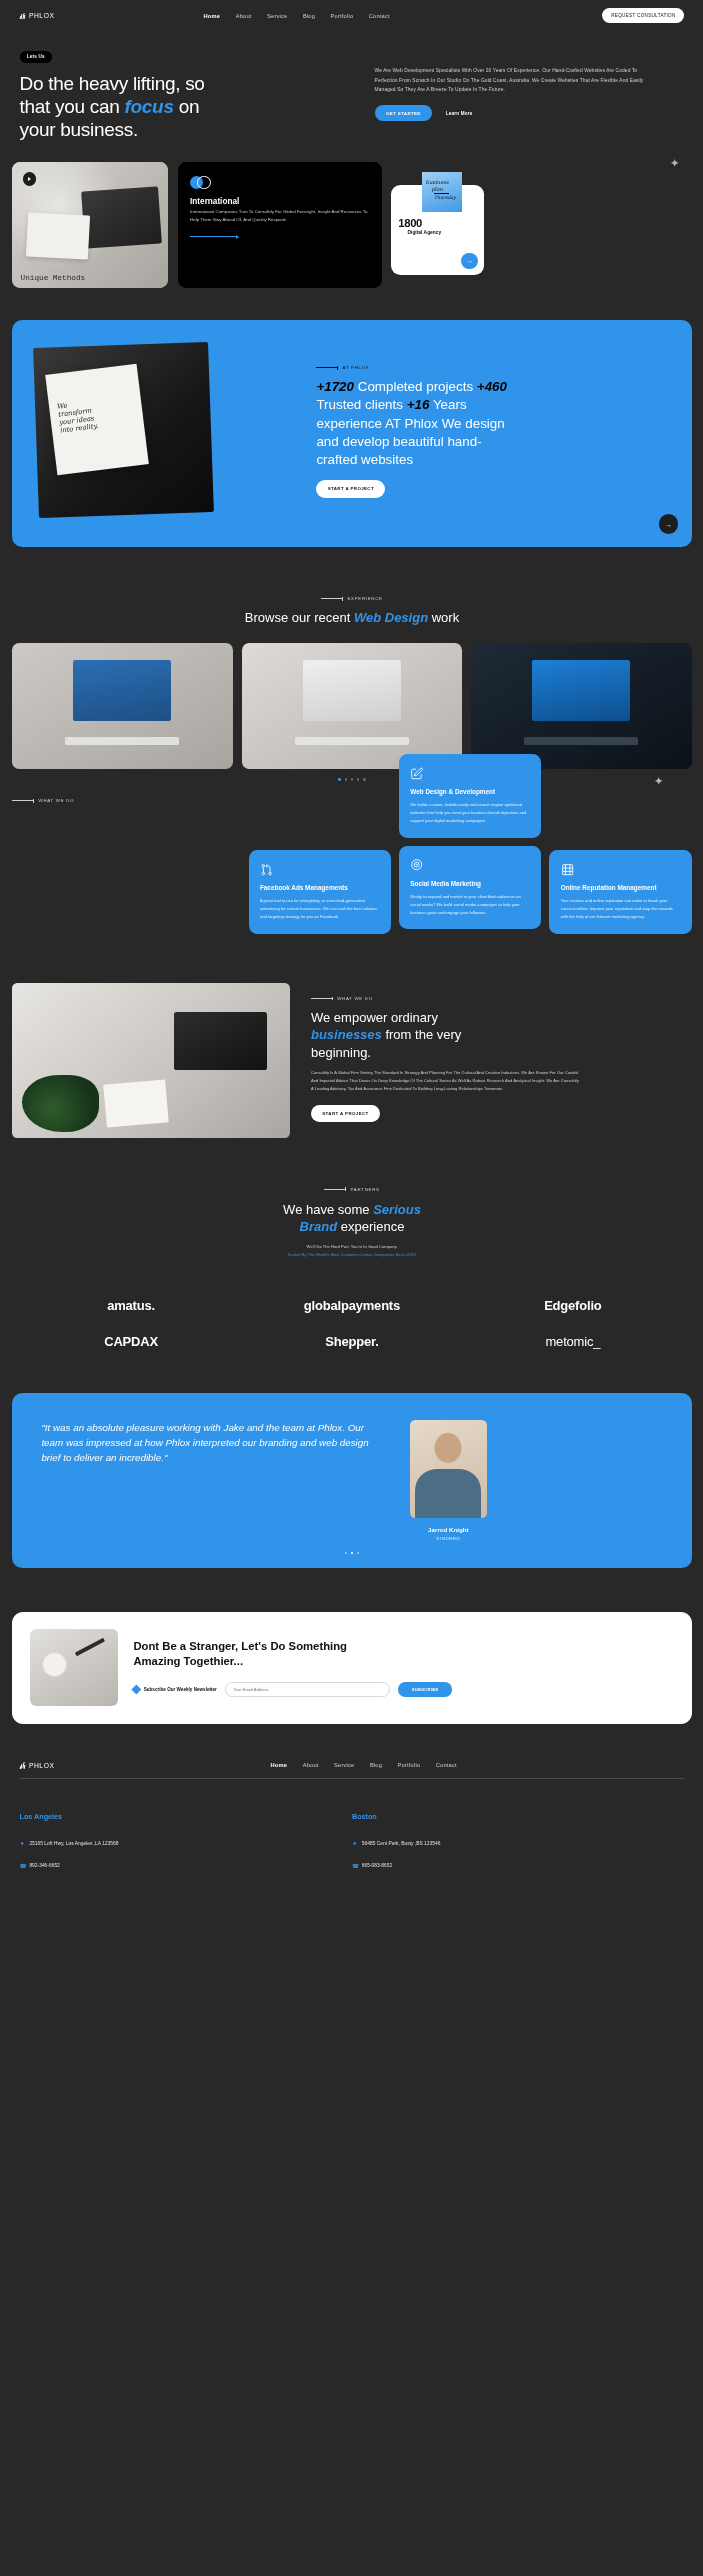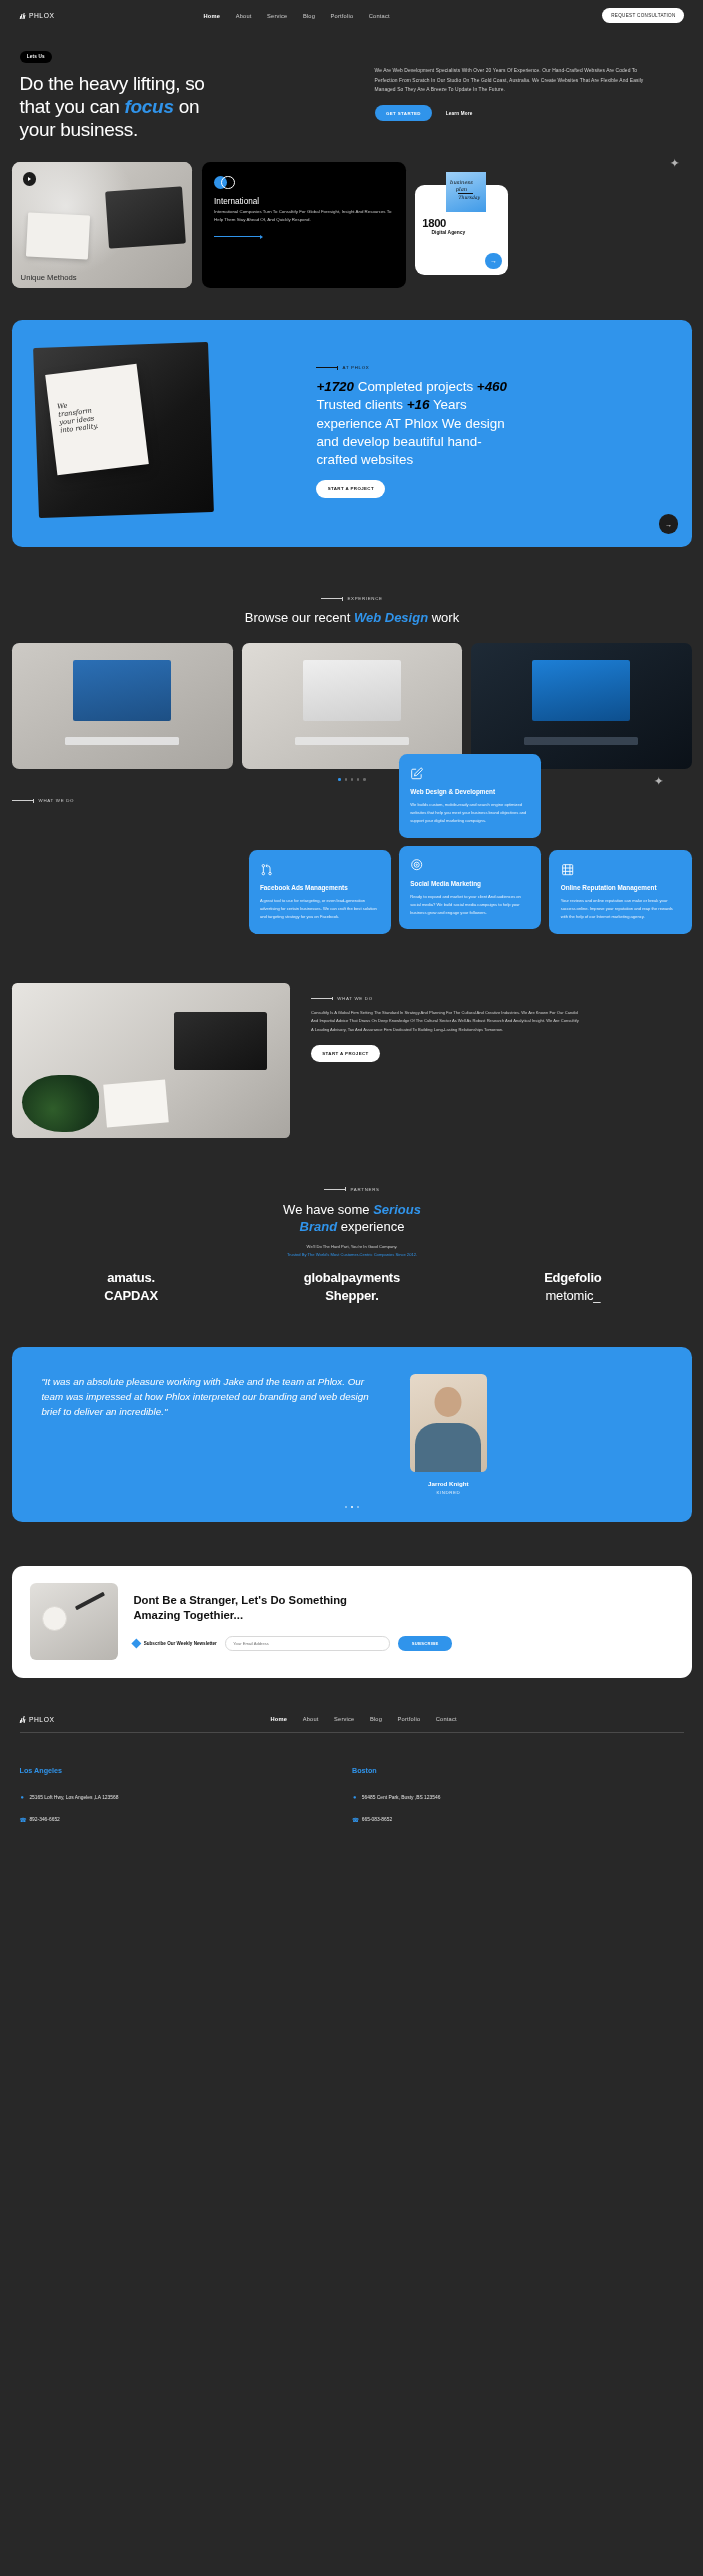--- a/index.html
+++ b/index.html
@@ -36,40 +36,40 @@
   .hero-right p { font-size:4.9px; line-height:1.95; color:#d2d2d2; letter-spacing:0.1px; }
   .hero-btns { margin-top:10.3px; display:flex; align-items:center; gap:13.4px; }
   .btn-blue { background:#3094eb; color:#fff; border:none; border-radius:10.3px; font-size:4.4px;
               font-weight:bold; letter-spacing:0.4px; padding:5.7px 11.3px; cursor:pointer;
               font-family:"Liberation Sans", sans-serif; }
   .link-white { color:#fff; font-size:4.6px; font-weight:bold; letter-spacing:0.2px; text-decoration:none; }
 
   
   .cards { margin-top:20.6px; padding:0 12.4px; display:flex; gap:9.3px; align-items:flex-start; position:relative; }
   .card { border-radius:8.2px; overflow:hidden; position:relative; }
-  .card-a { width:180px; height:126px; background:linear-gradient(160deg,#cfcdc9,#b9b6b1 55%,#9d9a95); }
+  .card-a { width:156px; height:126px; background:linear-gradient(160deg,#cfcdc9,#b9b6b1 55%,#9d9a95);font-family:Liberation Mono, monospace; }
   .card-a .play { position:absolute; top:10.3px; left:10.3px; width:13.4px; height:13.4px; border-radius:50%;
                   background:#1c1c1c; display:flex; align-items:center; justify-content:center; }
   .card-a .play span { border-left:3.1px solid #fff; border-top:2.1px solid transparent;
                        border-bottom:2.1px solid transparent; margin-left:1px; }
   .card-a .photo { position:absolute; inset:0; background:
       radial-gradient(circle at 30% 35%, rgba(255,255,255,.55), transparent 46%),
       linear-gradient(135deg,#d9d7d3 0%,#c2bfba 45%,#a8a5a0 100%); }
   .card-a .desk { position:absolute; right:8.2px; top:27px; width:77px; height:57px;
                   background:linear-gradient(150deg,#3a3a3a,#1d1d1d); border-radius:2.1px; transform:rotate(-4deg); }
   .card-a .pad { position:absolute; left:14.4px; bottom:30px; width:62px; height:44px;
                  background:#f2f0ec; border-radius:1.5px; transform:rotate(3deg); box-shadow:0 2.1px 5.2px rgba(0,0,0,.18); }
   .card-a .label { position:absolute; left:8.2px; bottom:6.2px; font-size:7.7px; color:#2a2a2a; font-weight:400; }
 
   .card-b { width:204px; height:126px; background:#000; padding:13.4px 12.4px; }
   .venn { position:relative; width:25px; height:13.4px; margin-bottom:8.2px; }
   .venn .c1 { position:absolute; left:0; top:0; width:13.4px; height:13.4px; border-radius:50%; background:#3094eb; }
   .venn .c2 { position:absolute; left:7.2px; top:0; width:13.4px; height:13.4px; border-radius:50%;
               border:0.6px solid #fff; }
-  .card-b h3 { font-size:8.2px; font-weight:normal; margin-bottom:2px; }
+  .card-b h3 { font-size:8.2px; font-weight:bold; margin-bottom:2px; }
   .card-b p { font-size:4.4px; line-height:1.85; color:#c8c8c8; }
   .card-b .arrow-line { margin-top:10.3px; display:flex; align-items:center; }
   .card-b .arrow-line .ln { height:0.5px; background:#3094eb; width:46px; }
   .card-b .arrow-line .tip { width:0;height:0;border-left:3.6px solid #3094eb;
                              border-top:2.1px solid transparent;border-bottom:2.1px solid transparent; }
 
   .card-c { width:93px; height:90px; background:#fff; border-radius:9.3px; margin-top:23px; position:relative; }
   .sticky { position:absolute; left:31px; top:-13.4px; width:40px; height:40px;
             background:linear-gradient(160deg,#9ed0f7,#3f9ae8); }
   .sticky .t1,.sticky .t2,.sticky .t3 { position:absolute; color:#111; font-family:"DejaVu Serif",serif;
@@ -166,21 +166,21 @@
   .emp-txt h2 { margin-top:8.2px; font-size:13px; line-height:1.32; font-weight:400; }
   .emp-txt h2 em { font-style:italic; font-weight:bold; color:#3094eb; }
   .emp-txt p { margin-top:8.2px; font-size:4.1px; line-height:2.0; color:#cfcfcf; max-width:268px; }
 
   
   .partners { text-align:center; padding-top:49px; }
   .partners h2 { margin-top:9.3px; font-size:13px; font-weight:400; line-height:1.34; }
   .partners h2 em { font-style:italic; font-weight:bold; color:#3094eb; }
   .partners .sub { margin-top:7.2px; font-size:4.1px; color:#cfcfcf; line-height:1.9; }
   .partners .sub .blue { color:#3094eb; }
-  .logos { margin-top:11px; padding:0 20.6px; display:flex; flex-wrap:wrap; row-gap:3px;align-items:center; }
+  .logos { margin-top:39px; padding:0 20.6px; display:flex; flex-wrap:wrap; row-gap:21px;align-items:center; }
   .logos div { width:33.33%; text-align:center; font-size:13px; color:#fff; letter-spacing:-0.2px; }
   .logos .thin { font-weight:300; }
   .logos .bold { font-weight:bold; }
 
   
   .testi { margin:44px 12.4px 0; background:#3094eb; border-radius:10.3px; padding:27px 29px;
            display:flex; gap:23px; align-items:flex-start; position:relative; }
   .testi q { display:block; font-size:9.8px; line-height:1.55; font-style:italic; max-width:330px;
              quotes:none; }
   .testi .dots { position:absolute; left:0; right:0; bottom:13.4px; }
@@ -433,20 +433,25 @@
     <div class="emp-img">
       <div class="lap"></div>
       <div class="paper"></div>
       <div class="leaf"></div>
     </div>
     <div class="emp-txt">
       <div class="eyebrow light">
         <span class="bar"></span>
         <span>WHAT WE DO</span>
       </div>
+      <h2>
+        <span>We empower ordinary</span><br>
+        <em>businesses</em><span> from the very</span><br>
+        <span>beginning.</span>
+      </h2>
       <p>Consultify Is A Global Firm Setting The Standard In Strategy And Planning For The Cultural And Creative Industries. We Are Known For Our Candid And Impartial Advice That Draws On Deep Knowledge Of The Cultural Sector As Well As Robust Research And Analytical Insight. We Are Consultify A Leading Advisory, Tax And Assurance Firm Dedicated To Building Long-Lasting Relationships Tomorrow.</p>
       <button class="btn-white">START A PROJECT</button>
     </div>
   </div>
 
   <div class="partners">
     <div class="eyebrow light" style="justify-content:center">
       <span class="bar"></span>
       <span>PARTNERS</span>
     </div>

